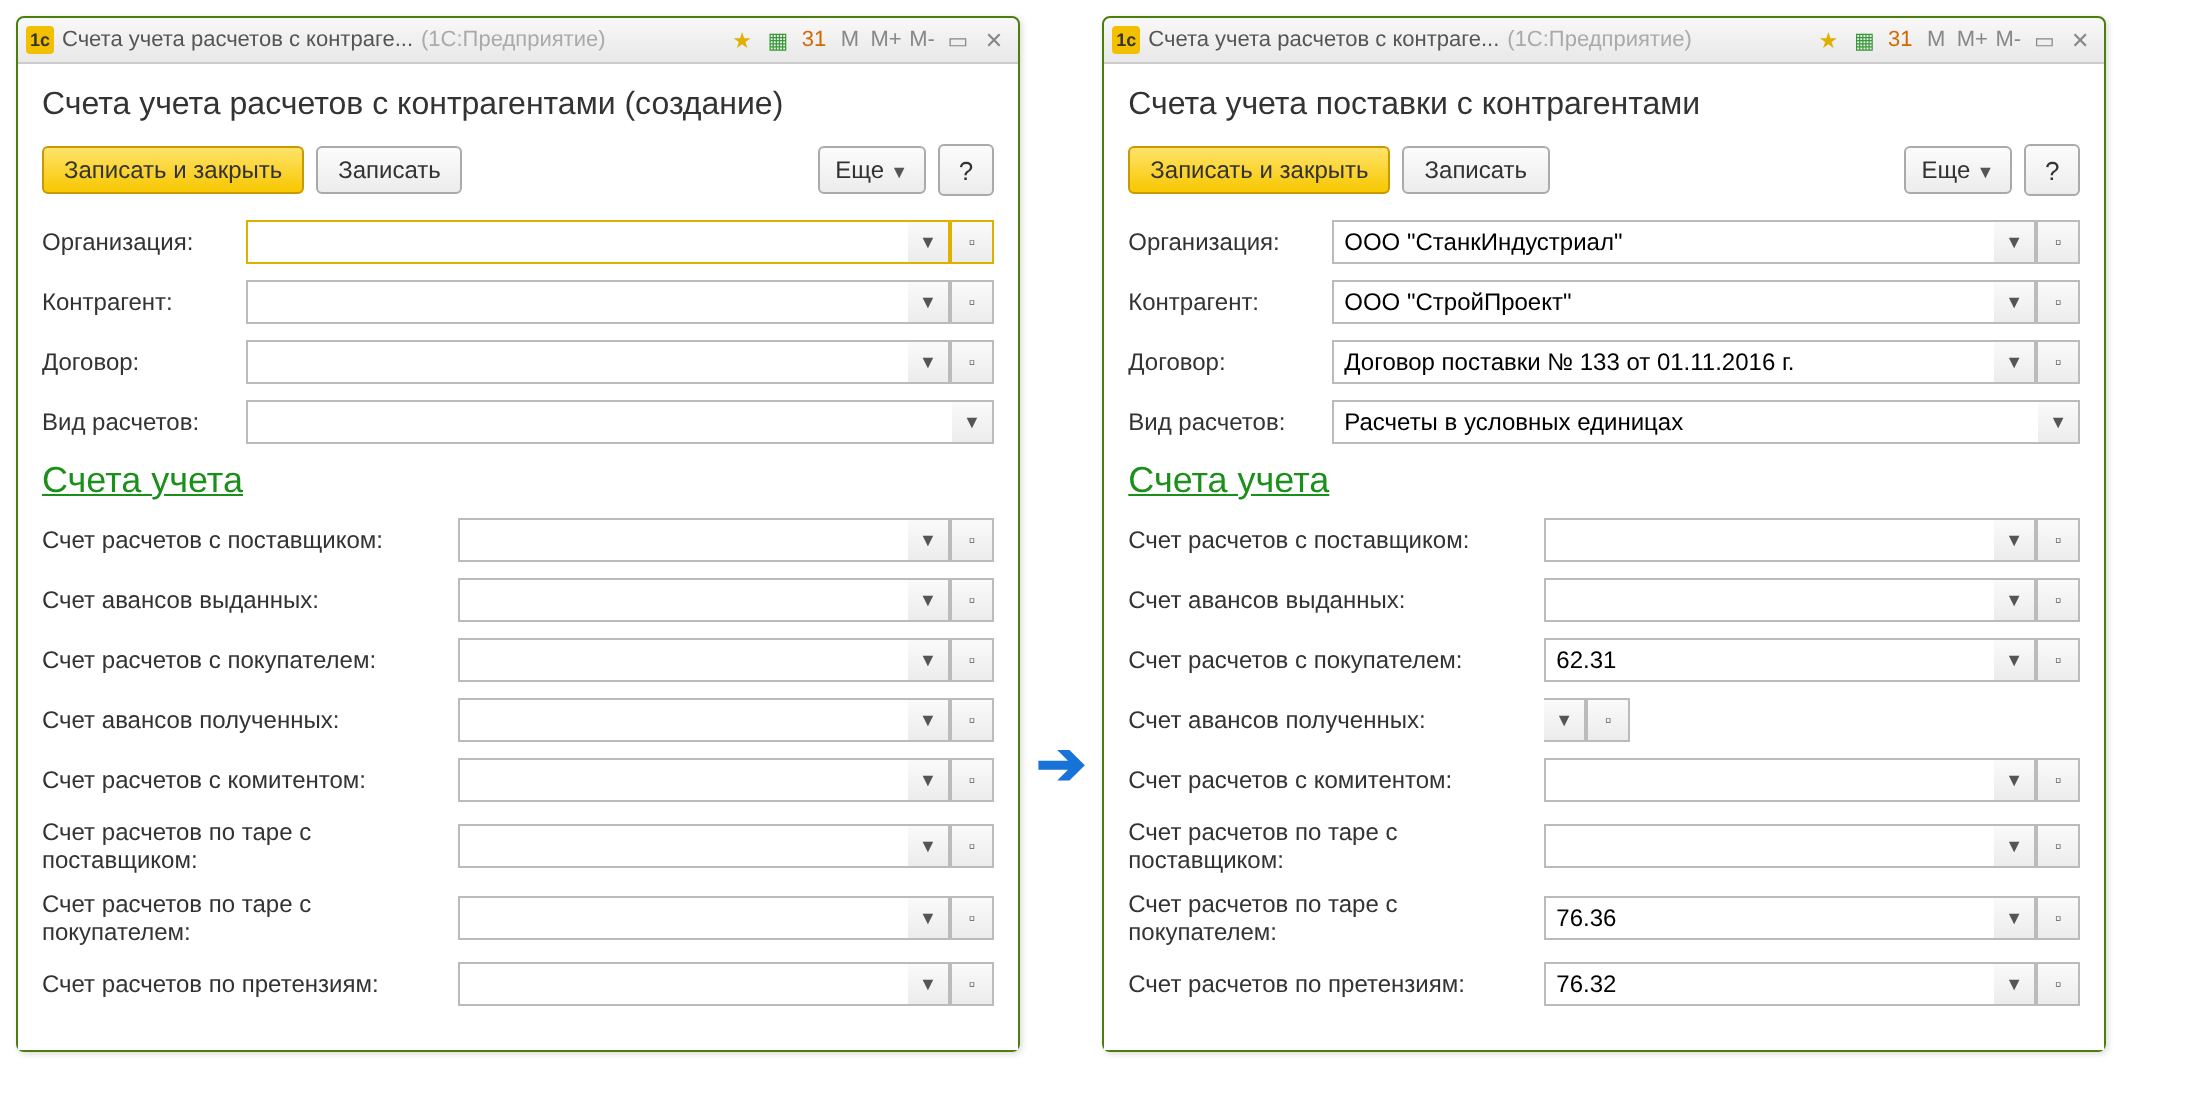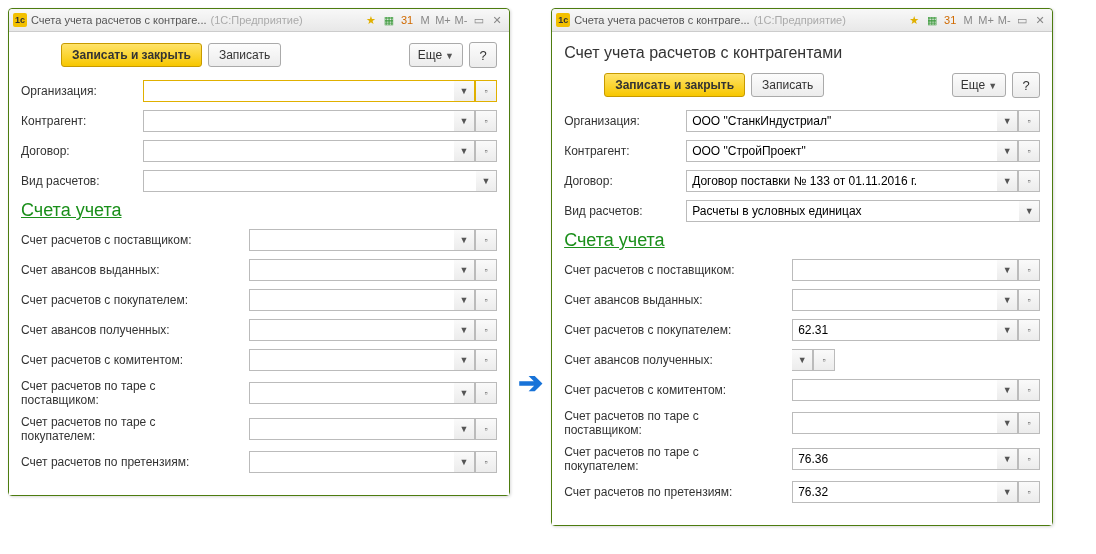--- a/index.html
+++ b/index.html
@@ -71,32 +71,31 @@
     background: linear-gradient(#fcfcfc,#ececec);
     border-radius: 3px;
     padding: 4px 10px;
     font-size: 12px;
     cursor: pointer;
     color:#333;
   }
   .btn.primary {
     background: linear-gradient(#ffe36a,#f7c700);
     border-color:#c79a00;
-    font-weight:bold;
+    font-weight:normal;
     color:#333;
-    margin-left:40px;
   }
   .btn.small { padding:4px 8px; }
   .toolbar .spacer { flex:1; }
   .btn .caret { font-size:9px; margin-left:3px; color:#555;}
   .row {
     display:flex;
     align-items:center;
     margin-bottom:8px;
-    gap:20px;
+    gap:0;
   }
   .row label {
     flex: 0 0 102px;
     color:#333;
     font-size:12px;
   }
   .row.wide label { flex-basis: 208px; }
   .combo {
     flex:1;
     display:flex;
@@ -158,20 +157,21 @@
       <span class="ticon calc">▦</span>
       <span class="ticon cal">31</span>
       <span class="ticon">M</span>
       <span class="ticon">M+</span>
       <span class="ticon">M-</span>
       <span class="ticon">▭</span>
       <span class="ticon">✕</span>
     </div>
   </div>
   <div class="content">
+    <h2 class="form-title">Счета учета расчетов с контрагентами (создание)</h2>
     <div class="toolbar">
       <button class="btn primary">Записать и закрыть</button>
       <button class="btn">Записать</button>
       <span class="spacer"></span>
       <button class="btn small"><span>Еще</span><span class="caret">▼</span></button>
       <div class="qbtn">?</div>
     </div>
 
     <div class="row">
         <label>Организация:</label>
@@ -287,21 +287,21 @@
       <span class="ticon calc">▦</span>
       <span class="ticon cal">31</span>
       <span class="ticon">M</span>
       <span class="ticon">M+</span>
       <span class="ticon">M-</span>
       <span class="ticon">▭</span>
       <span class="ticon">✕</span>
     </div>
   </div>
   <div class="content">
-    <h2 class="form-title">Счет учета расчетов с контрагентами</h2>
+    <h2 class="form-title">Счета учета поставки с контрагентами</h2>
     <div class="toolbar">
       <button class="btn primary">Записать и закрыть</button>
       <button class="btn">Записать</button>
       <span class="spacer"></span>
       <button class="btn small"><span>Еще</span><span class="caret">▼</span></button>
       <div class="qbtn">?</div>
     </div>
 
     <div class="row">
         <label>Организация:</label>

